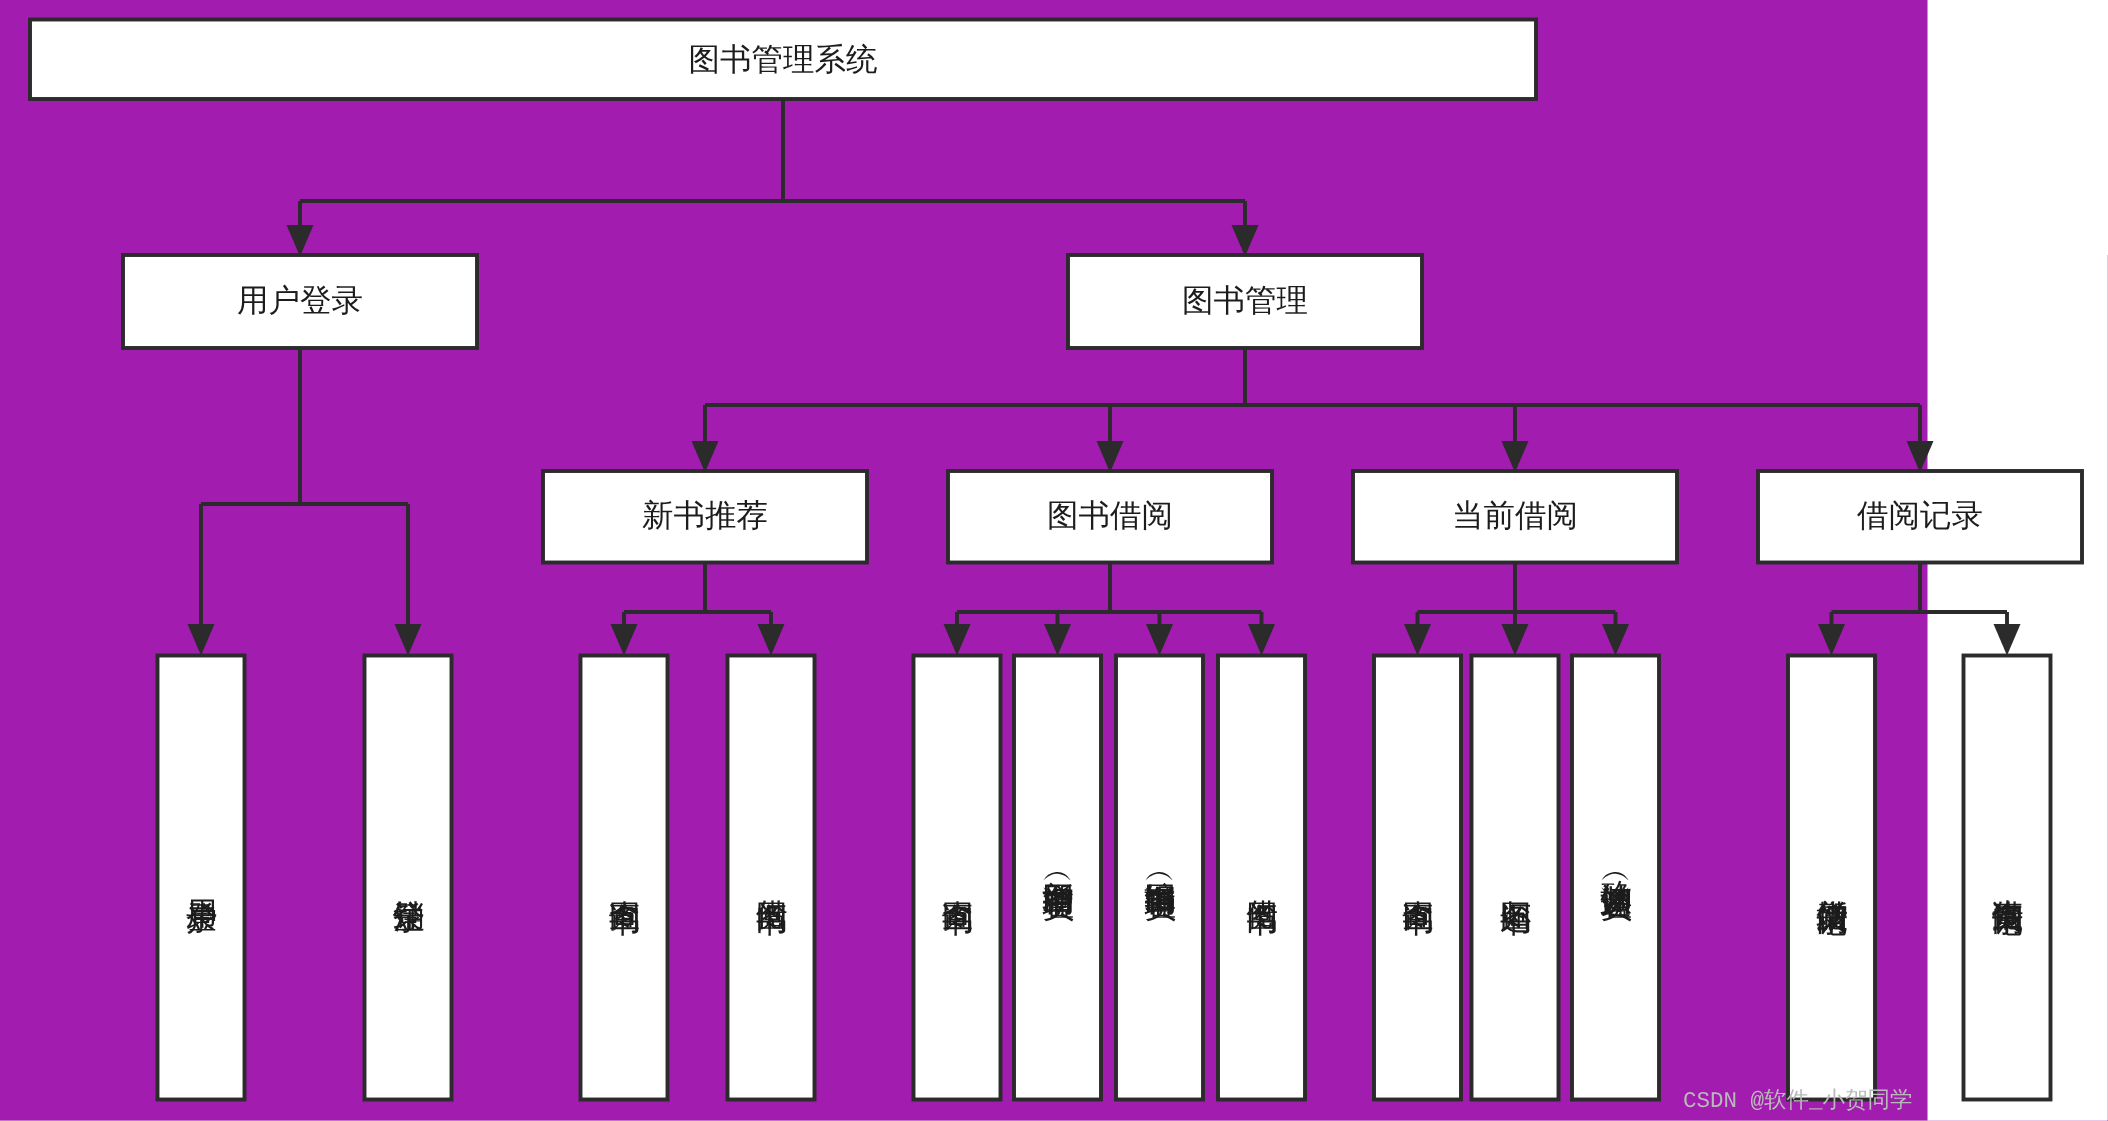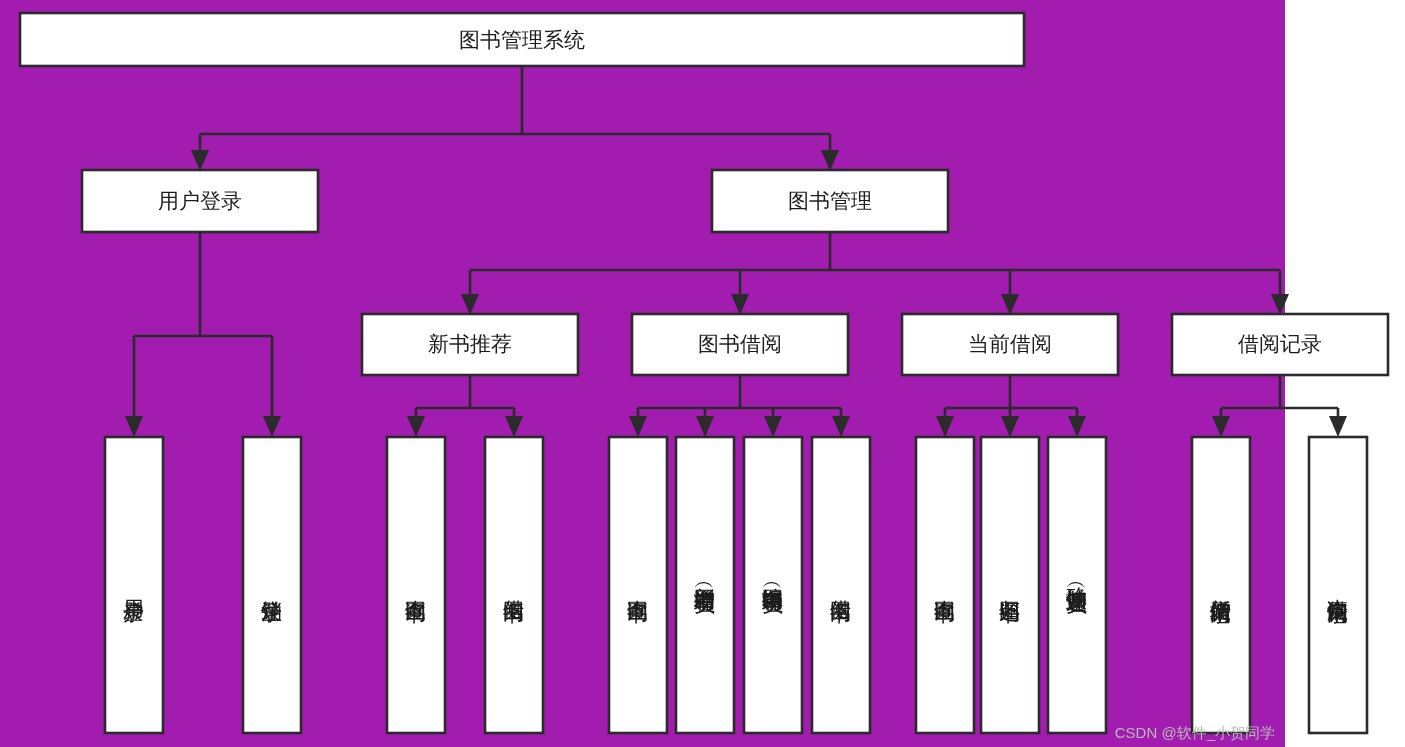--- a/index.html
+++ b/index.html
@@ -54,21 +54,21 @@
     stroke-linecap: butt;
   }
   .arrow-head {
     fill: #2b2b2b;
     stroke: none;
   }
   .watermark {
     position: absolute;
     right: 10px;
     bottom: 4px;
-    font-family: Liberation Sans, sans-serif;
+    font-family: Liberation Mono, monospace;
     font-size: 15px;
     color: #b9b9b9;
     white-space: nowrap;
     user-select: none;
   }
 </style>
 </head>
 <body>
 
 <div id="diagram-root">

